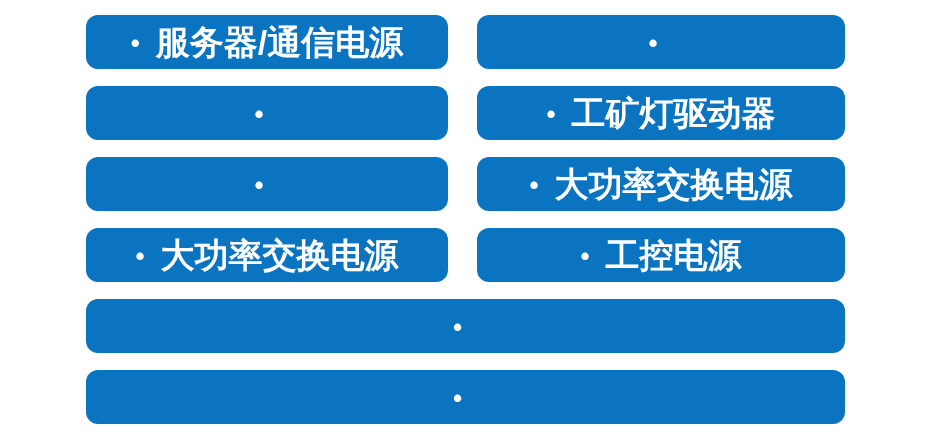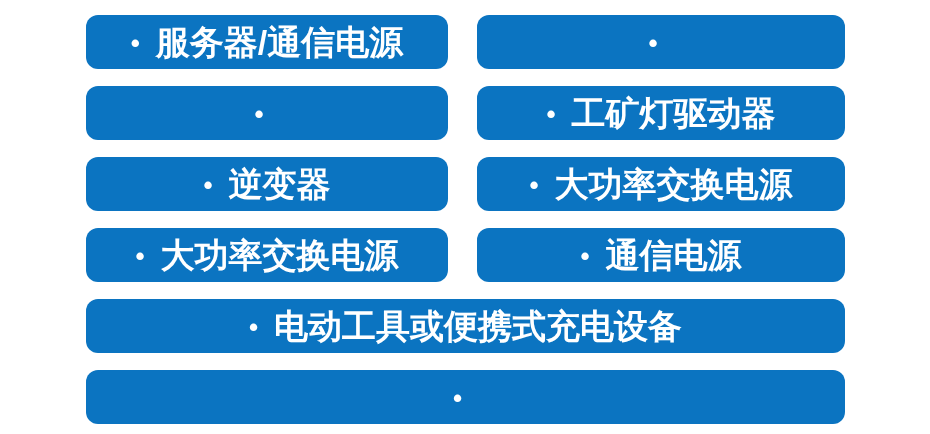--- a/index.html
+++ b/index.html
@@ -69,41 +69,39 @@
       <span class="bullet">•</span>
     </div>
 
     <div class="tag">
       <span class="bullet">•</span>
       <span>工矿灯驱动器</span>
     </div>
 
     <div class="tag">
       <span class="bullet">•</span>
-      <span>逆变器</span>
     </div>
 
     <div class="tag">
       <span class="bullet">•</span>
       <span>大功率交换电源</span>
     </div>
 
     <div class="tag">
       <span class="bullet">•</span>
       <span>大功率交换电源</span>
     </div>
 
     <div class="tag">
       <span class="bullet">•</span>
-      <span>通信电源</span>
+      <span>工控电源</span>
     </div>
 
     <div class="tag wide">
       <span class="bullet">•</span>
-      <span>电动工具或便携式充电设备</span>
     </div>
 
     <div class="tag wide">
       <span class="bullet">•</span>
     </div>
 
   </div>
 </div>
 
 </body></html>

